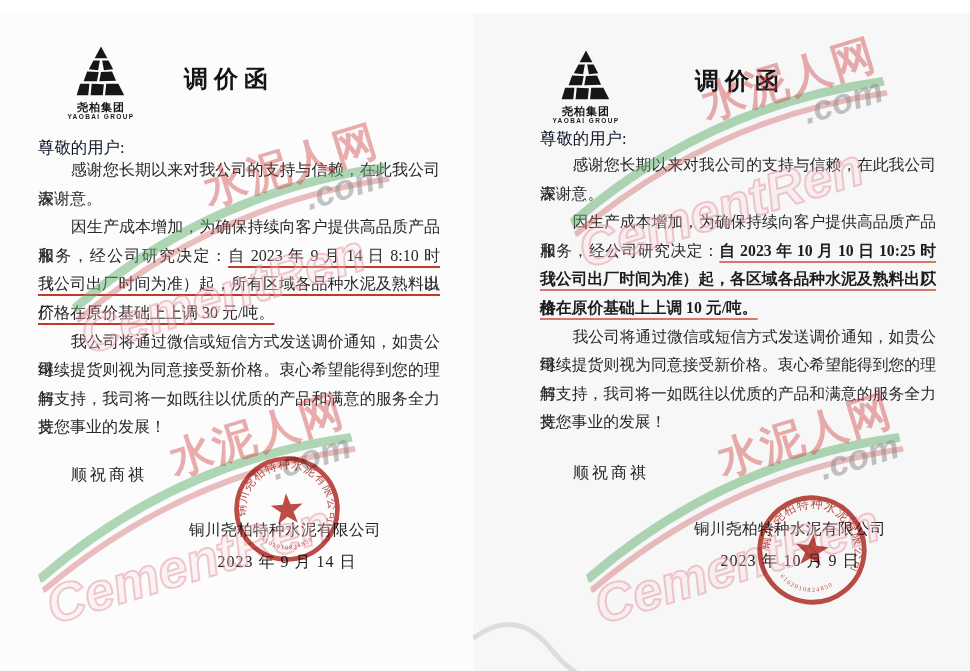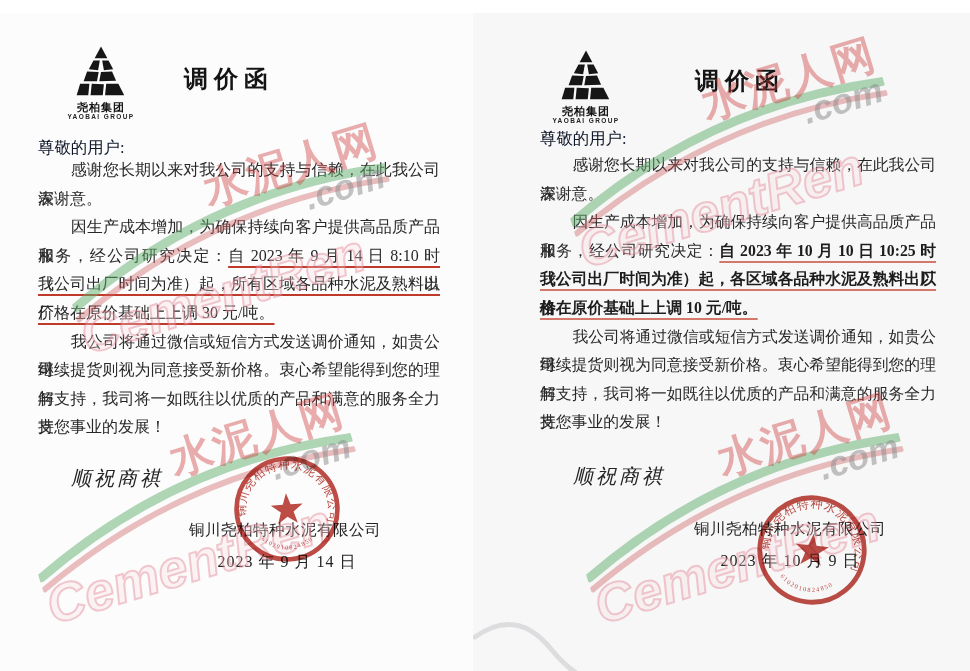--- a/index.html
+++ b/index.html
@@ -30,21 +30,21 @@
   .pg-right .body-lines{left:67px;top:138px;width:396px;}
   .line{height:28.6px;line-height:28.6px;white-space:nowrap;color:#282828;}
   .pg-left .line{font-size:16px;}
   .pg-right .line{font-size:15.8px;}
   .line.just{text-align:justify;text-align-last:justify;white-space:normal;}
   .line.indent{text-indent:2.05em;}
   .pg-left .u{text-decoration:underline;text-decoration-color:#bf3a2b;text-decoration-thickness:2.4px;text-underline-offset:5px;}
   .pg-right .u{text-decoration:underline;text-decoration-color:#d4786b;text-decoration-thickness:1.6px;text-underline-offset:5px;}
   .seg-b{font-weight:700;color:#1d1d1d;}
 
-  .closing{position:absolute;font-size:20px;letter-spacing:3px;color:#242424;font-style:italic;}
+  .closing{position:absolute;font-size:16px;letter-spacing:3px;color:#242424;}
   .pg-left .closing{left:71px;top:452px;}
   .pg-right .closing{left:100px;top:450px;}
 
   .company{position:absolute;font-size:15.5px;letter-spacing:.5px;color:#222;text-align:center;}
   .pg-left .company{left:150px;width:270px;top:507px;}
   .pg-right .company{left:172px;width:290px;top:506px;}
   .docdate{position:absolute;font-size:16px;letter-spacing:1px;color:#222;text-align:center;}
   .pg-left .docdate{left:152px;width:270px;top:539px;}
   .pg-right .docdate{left:172px;width:290px;top:538px;}
 

